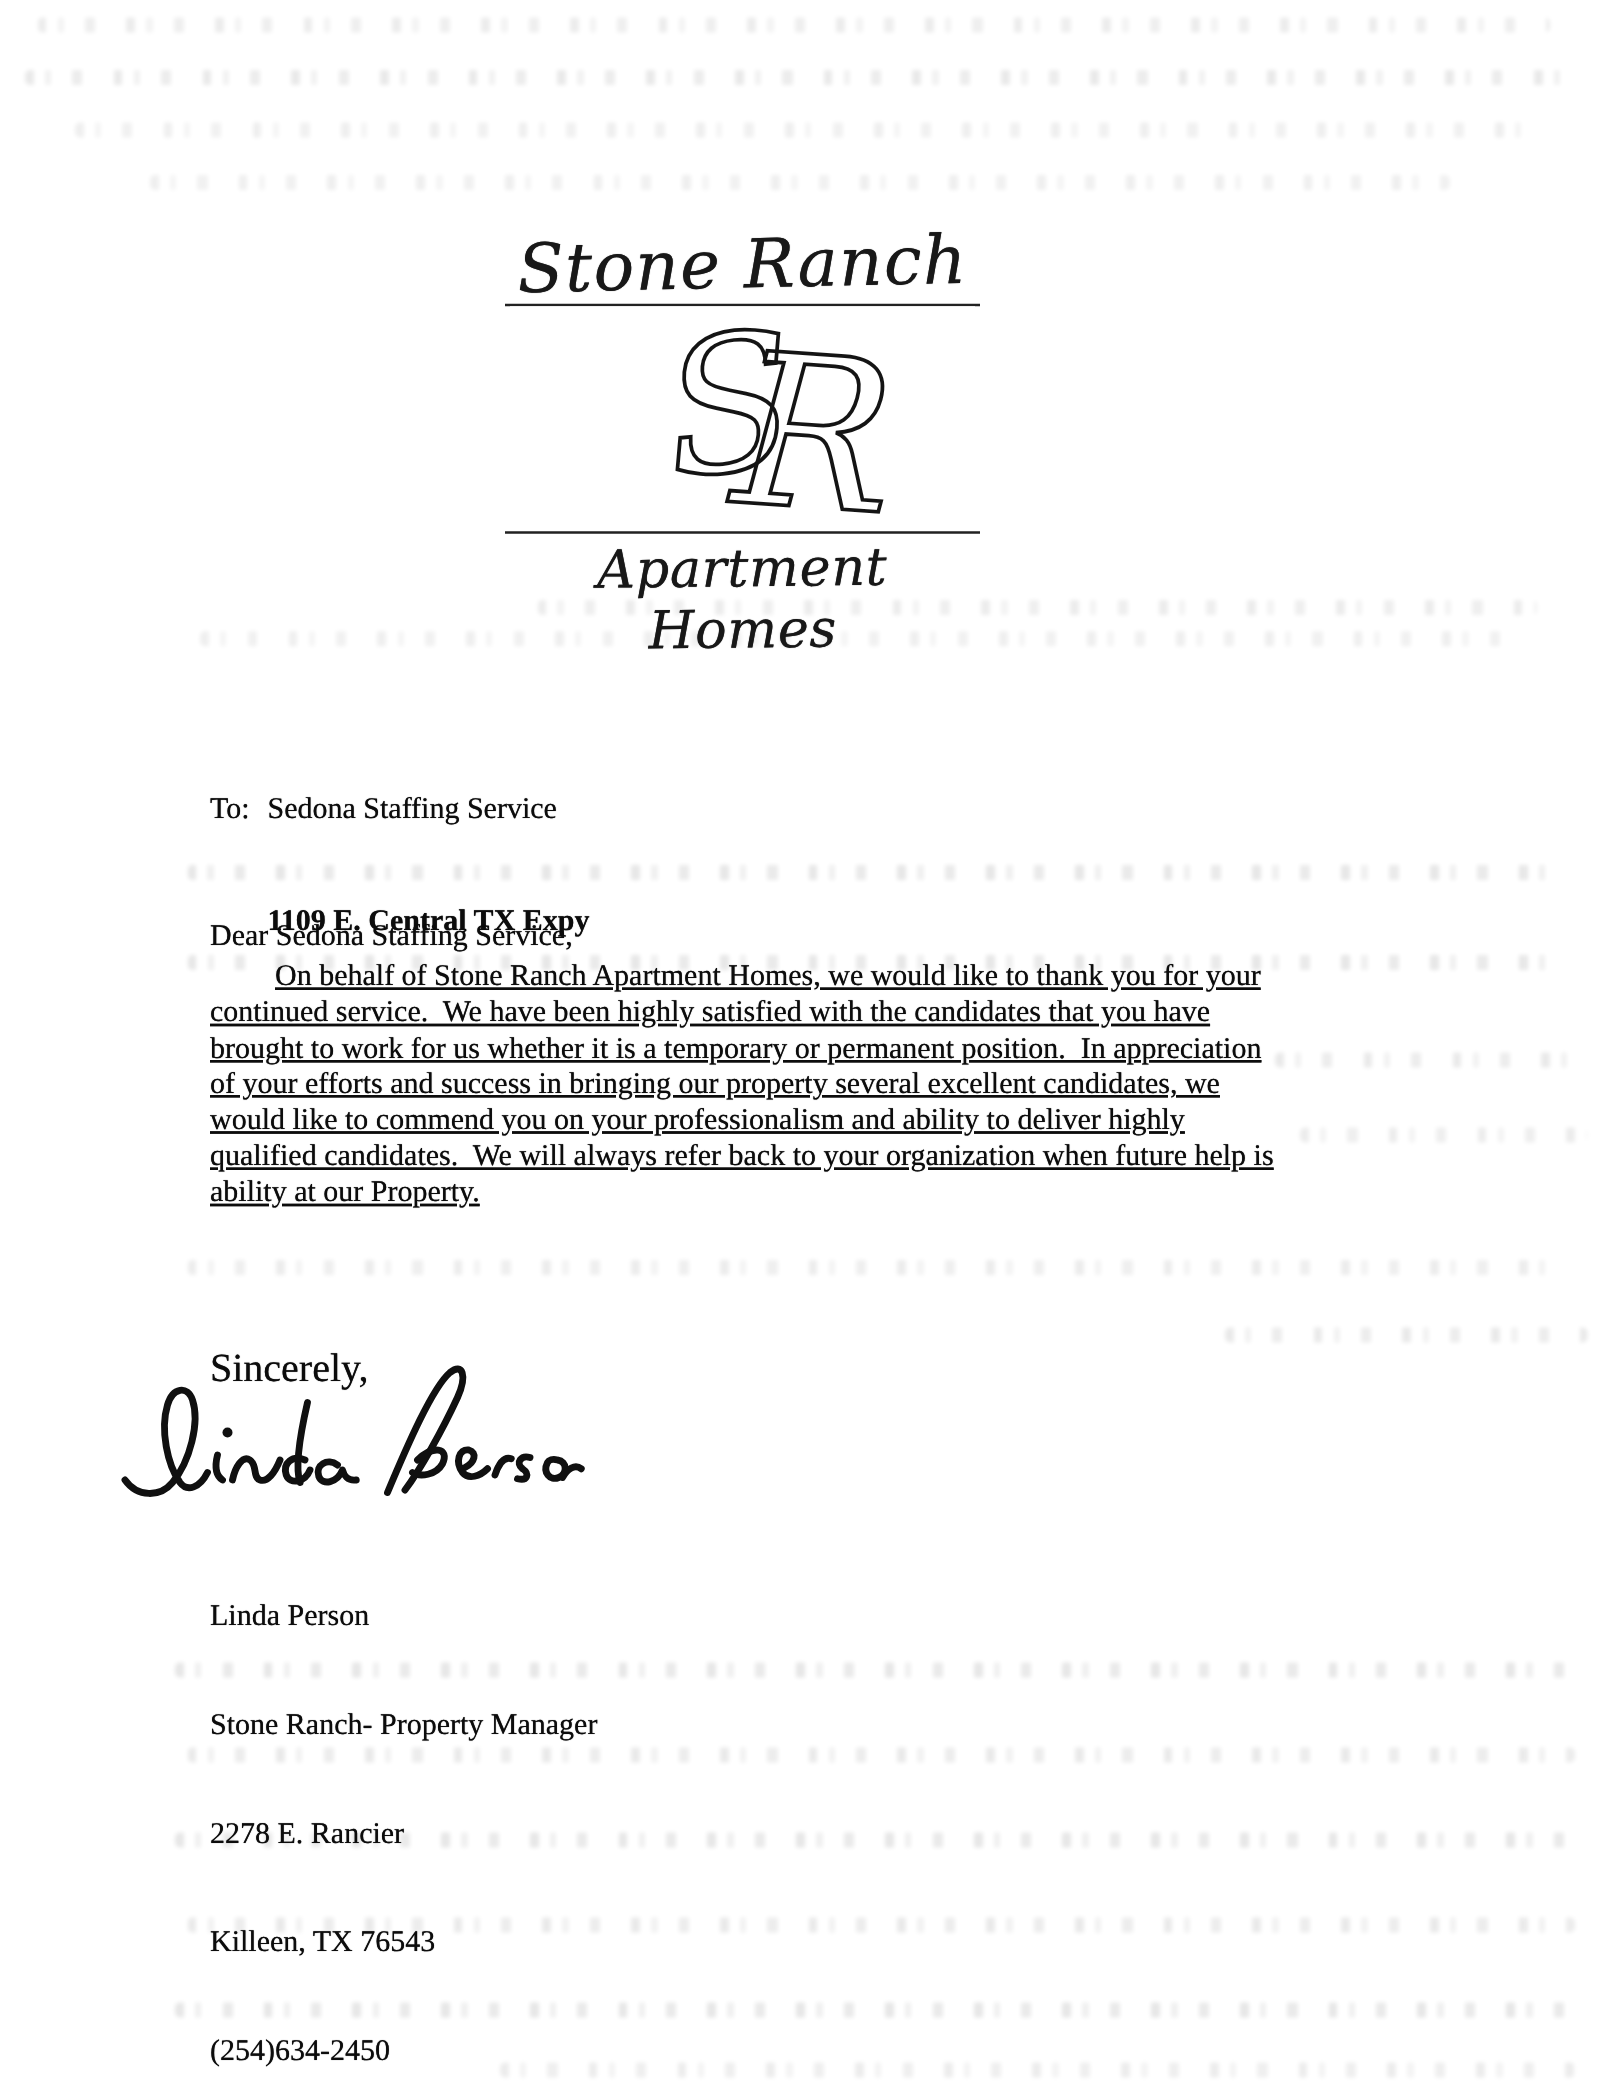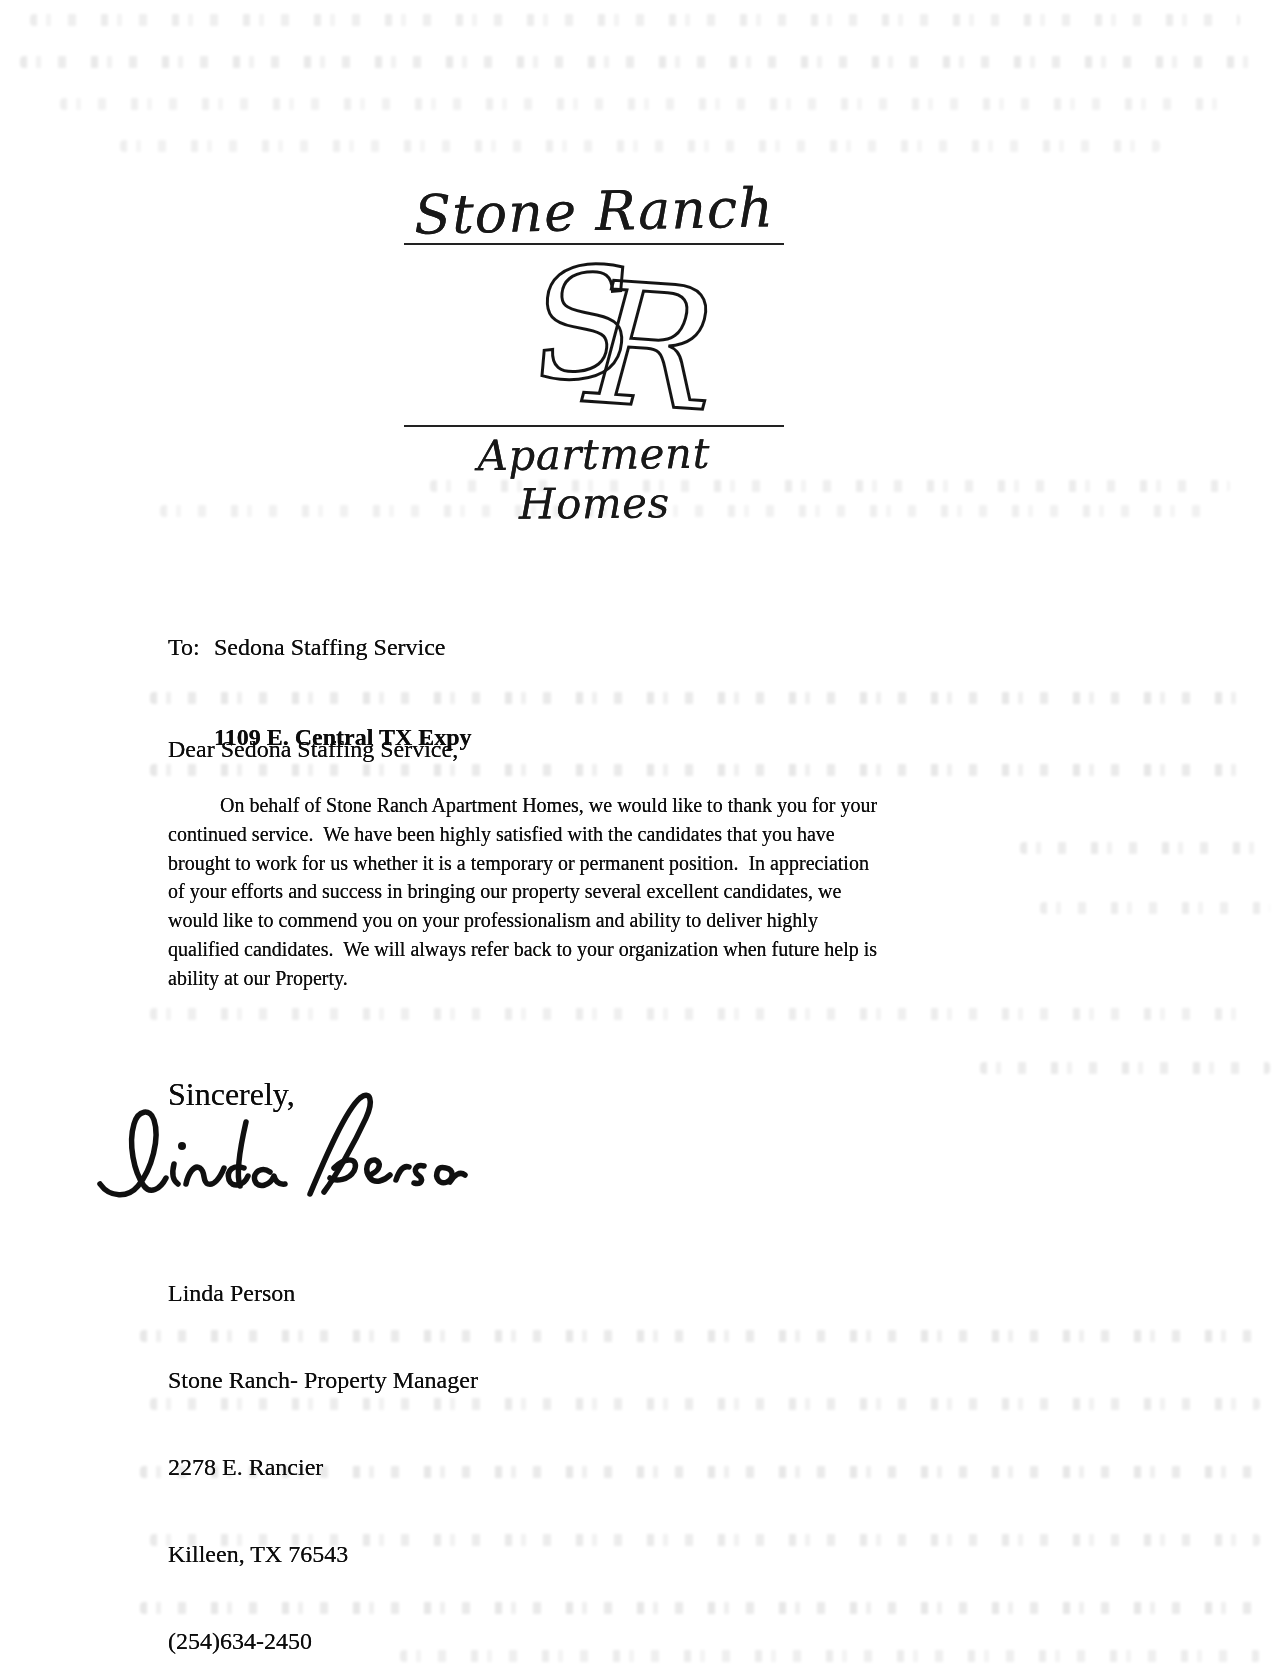--- a/index.html
+++ b/index.html
@@ -33,21 +33,21 @@
   }
 
   
   .recipient { position:absolute; left:168px; top:572px; font-size:24px; line-height:30px; white-space:pre-wrap; }
   .recipient .line1 { display:flex; }
   .recipient .to-label { width:46px; }
   .recipient .addr { padding-left:46px;font-weight:bold; }
 
   .salutation { position:absolute; left:168px; top:720px; font-size:24px; white-space:pre-wrap;margin-top:16px; }
 
-  .body-block { position:absolute; left:168px; top:791px; width:1000px; font-size:20px; line-height:28.8px; }
+  .body-block { position:absolute; left:168px; top:767px; width:1000px; font-size:24px; line-height:28.8px;text-decoration:underline; }
   .body-line { white-space:pre-wrap; }
   .body-line.first { text-indent:52px; }
 
   .valediction { position:absolute; left:168px; top:1076px; font-size:32px; white-space:pre-wrap; }
 
   .signature { position:absolute; left:94px; top:1086px; width:380px; height:148px; }
 
   .signer { position:absolute; left:168px; top:1221px; font-size:24px; line-height:29px; white-space:pre-wrap; }
 
   

